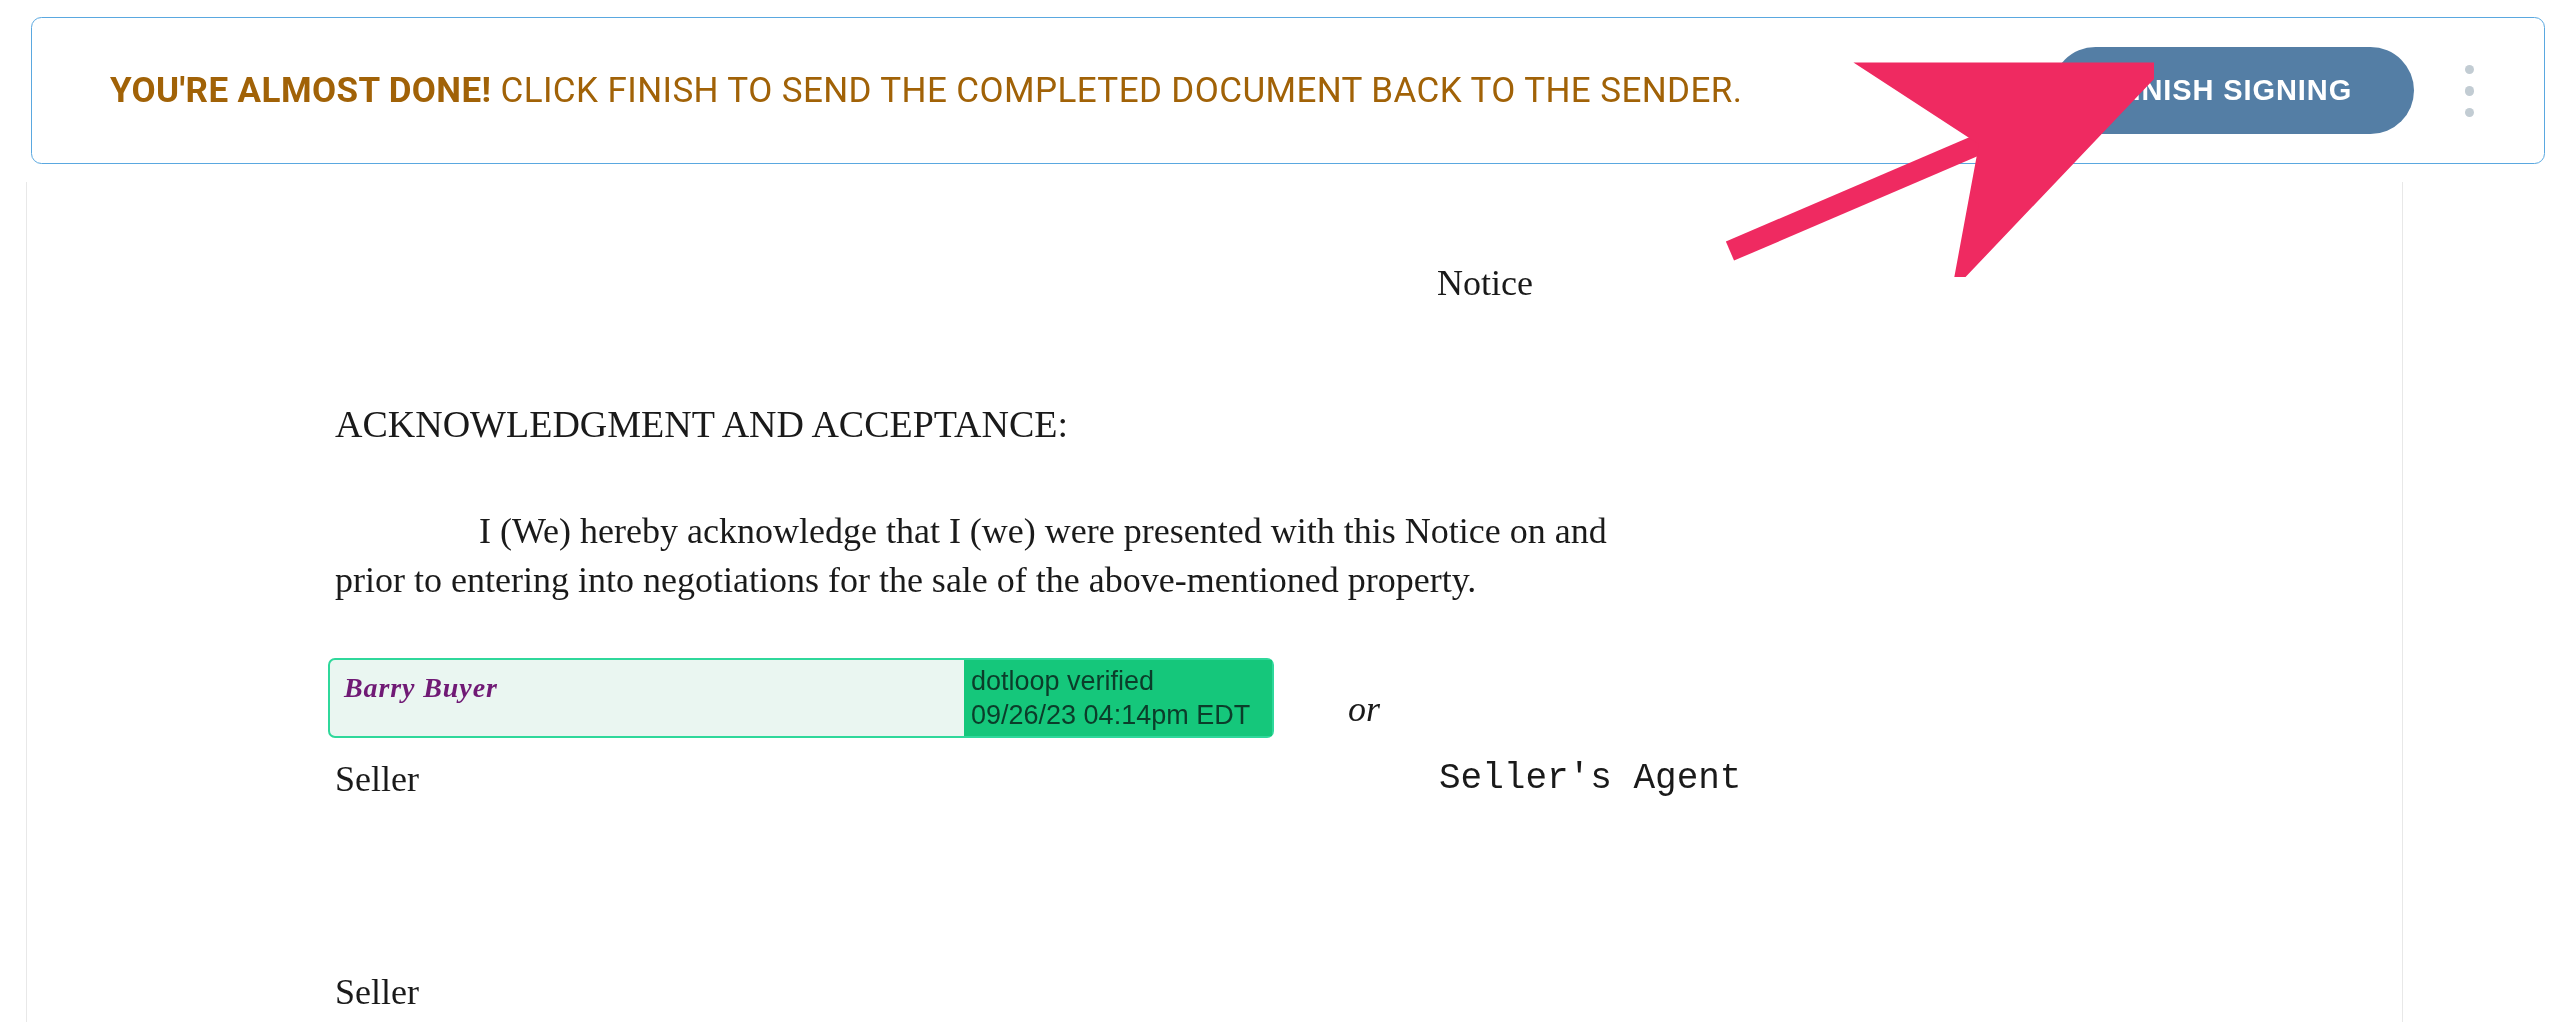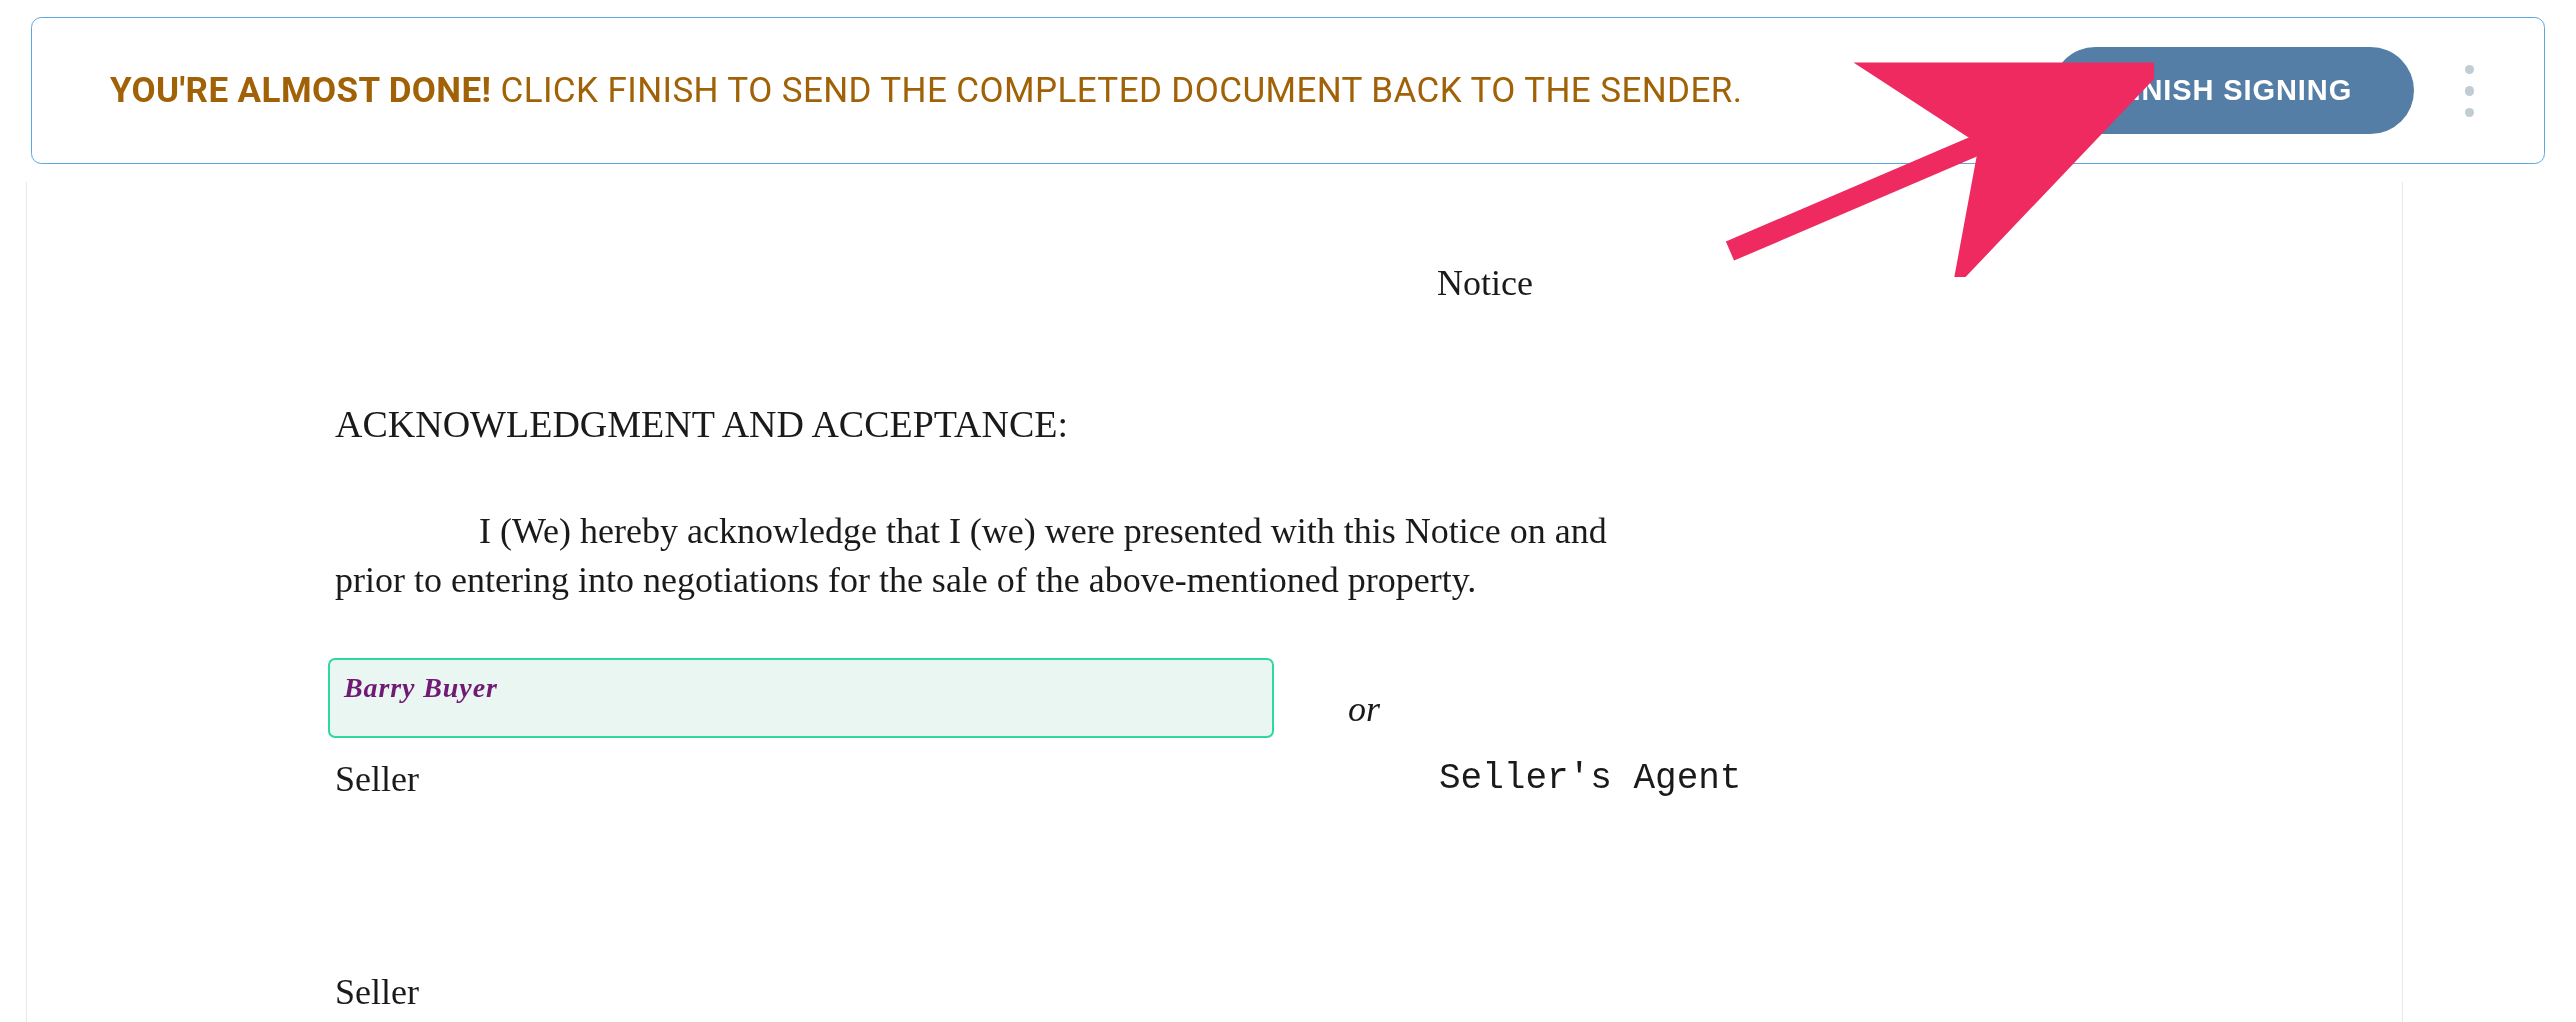--- a/index.html
+++ b/index.html
@@ -188,20 +188,24 @@
 
 <div class="doc-area">
   <div class="doc-content">
     <div class="agent-label">Notice</div>
     <div class="ack-heading">ACKNOWLEDGMENT AND ACCEPTANCE:</div>
     <div class="ack-body">I (We) hereby acknowledge that I (we) were presented with this Notice on and prior to entering into negotiations for the sale of the above-mentioned property.</div>
 
     <div class="sig-row">
       <div class="sig-block">
         <div class="sig-name">Barry Buyer</div>
+        <div class="sig-verify">
+          <div>dotloop verified</div>
+          <div>09/26/23 04:14pm EDT</div>
+        </div>
       </div>
       <div class="or-text">or</div>
     </div>
 
     <div class="seller1-label">Seller</div>
     <div class="sellers-agent-label">Seller's Agent</div>
     <div class="seller2-label">Seller</div>
   </div>
 </div>
 

